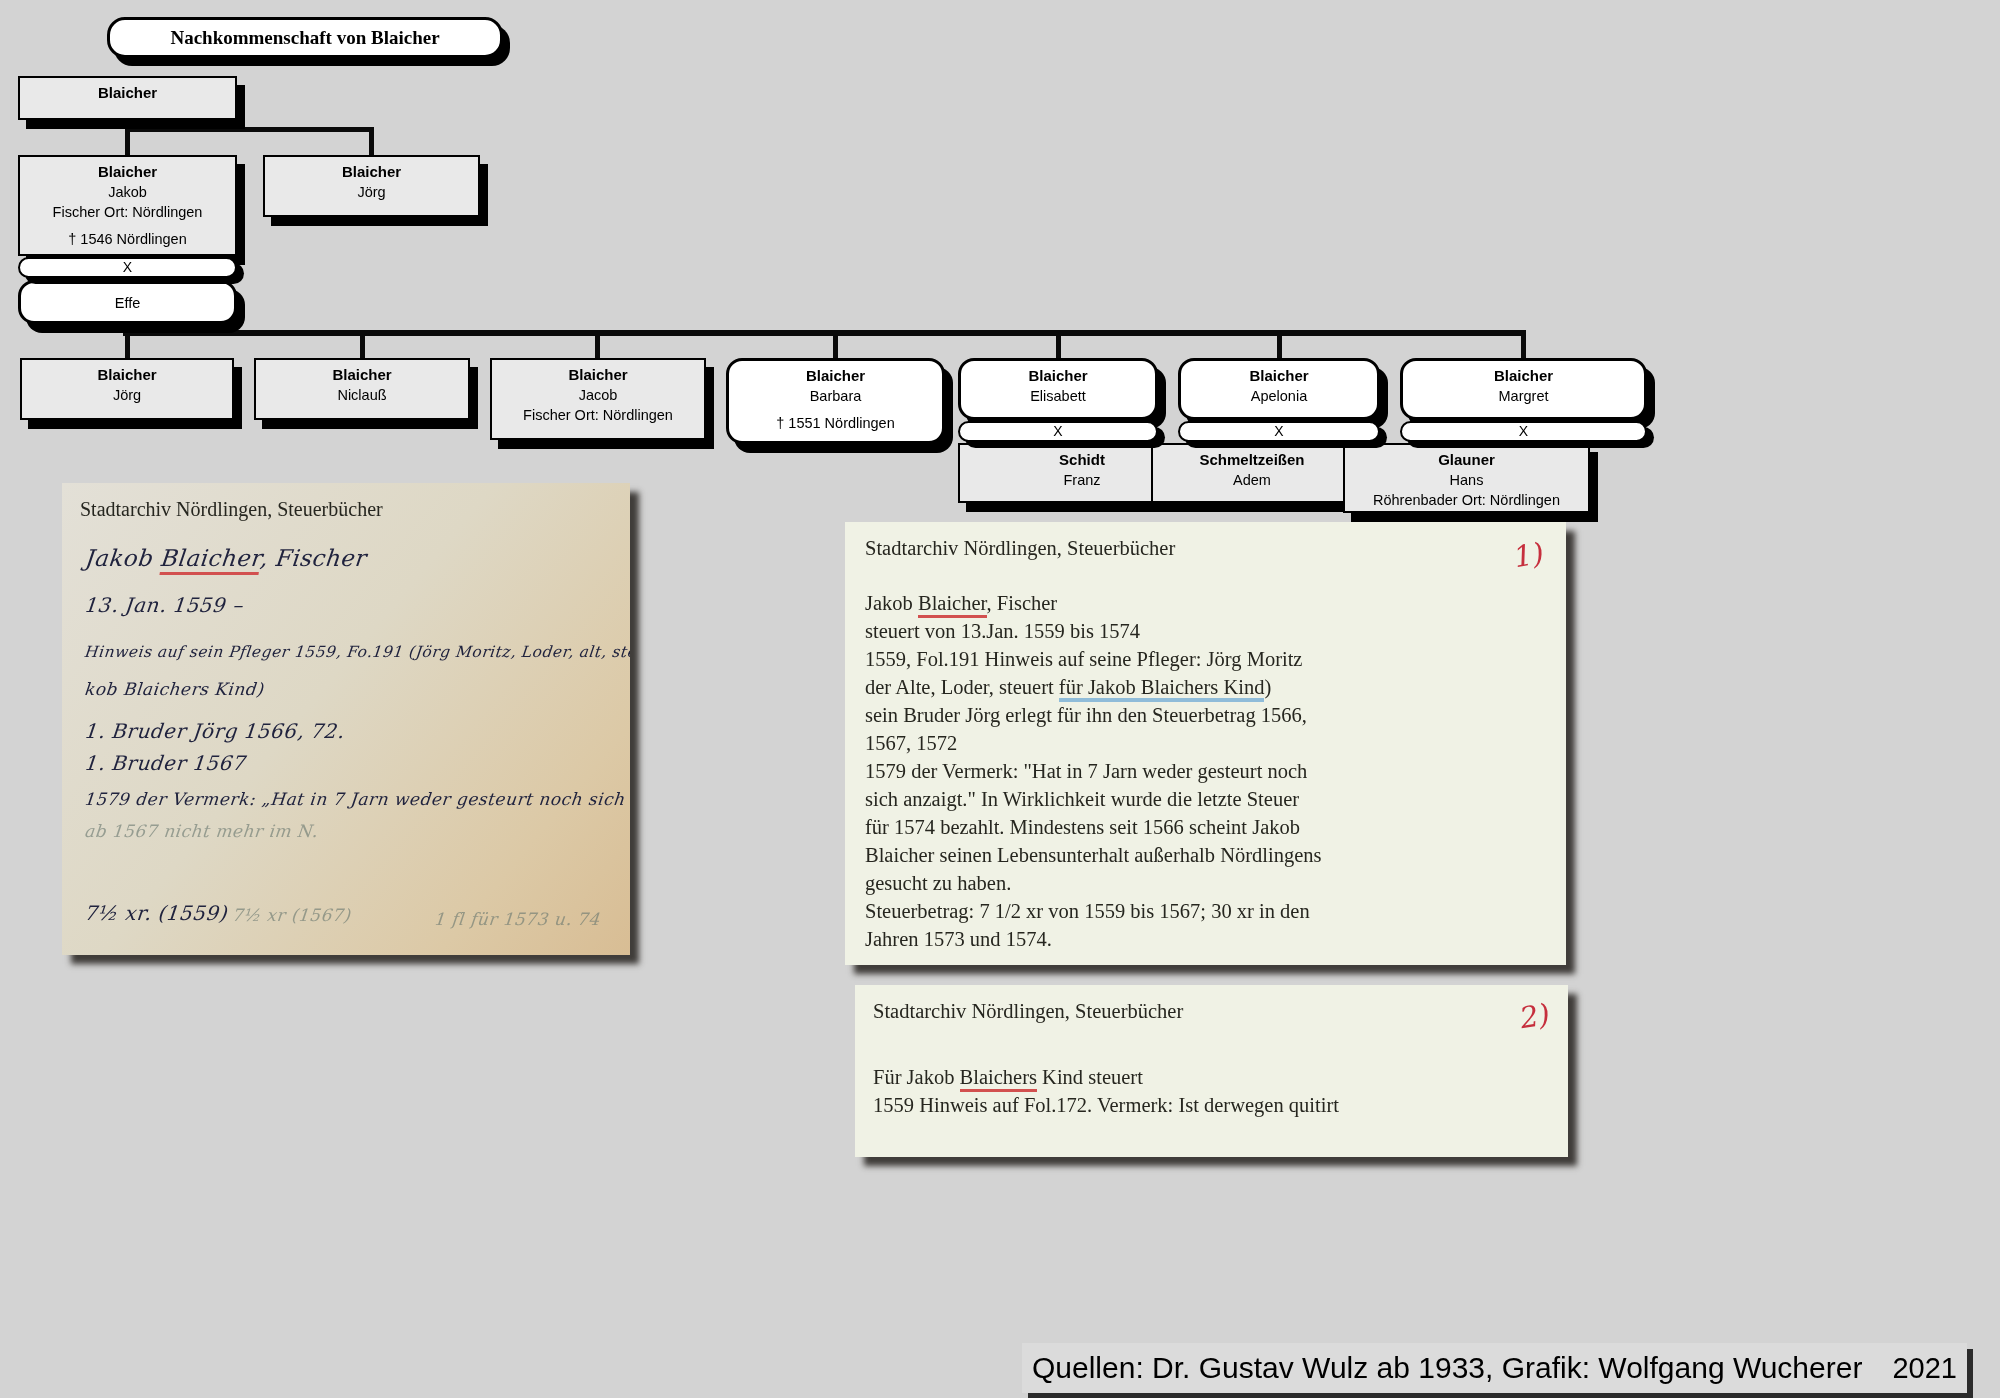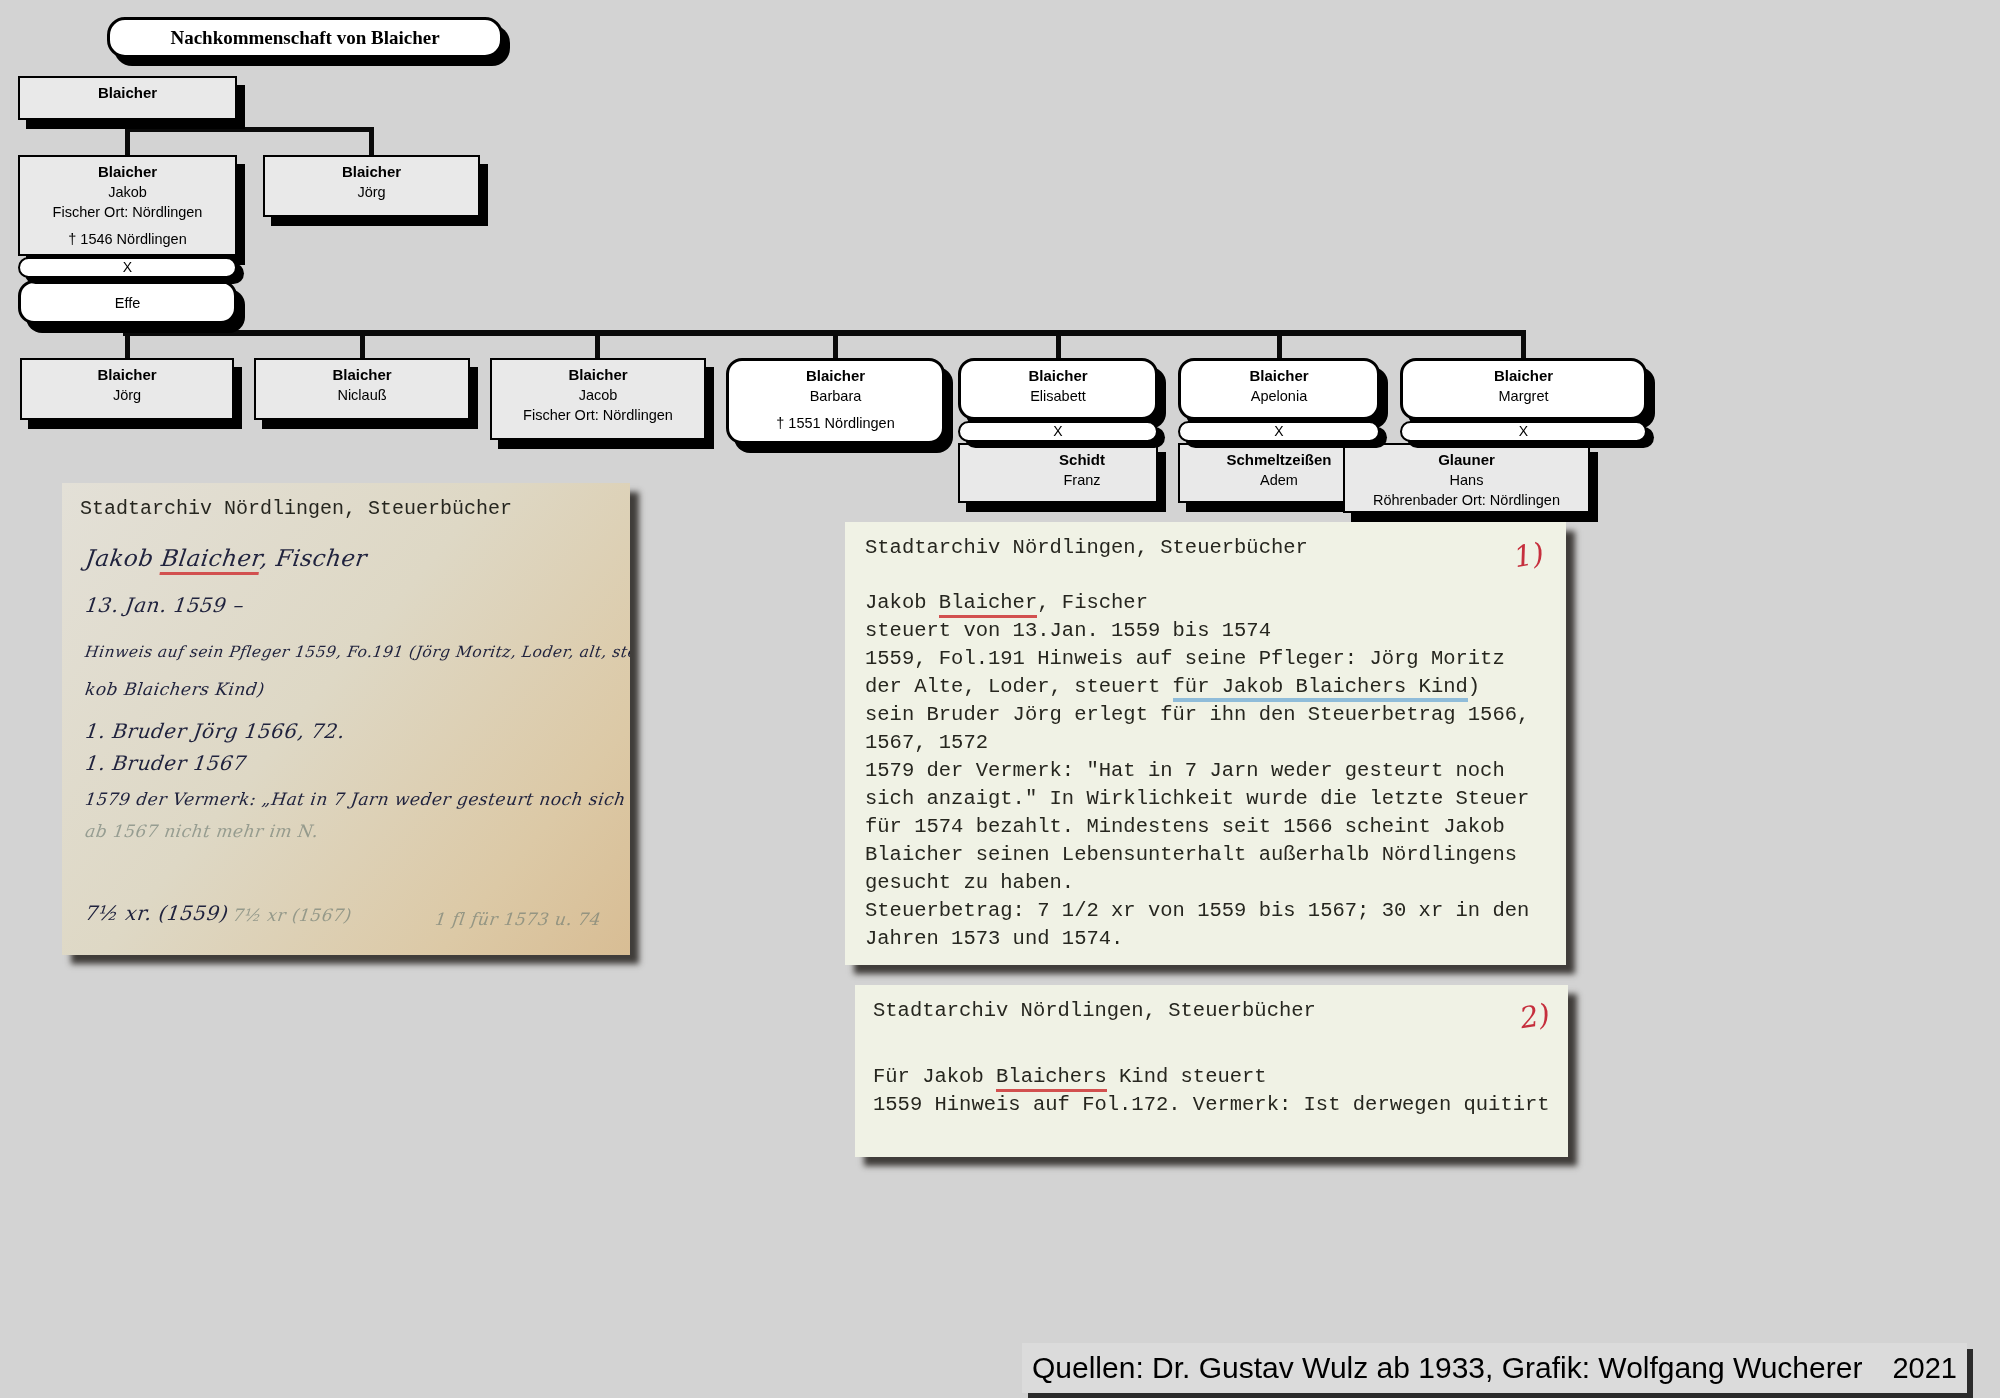--- a/index.html
+++ b/index.html
@@ -24,21 +24,21 @@
   .title-pill{position:absolute;left:107px;top:17px;width:390px;height:35px;
         background:#fff;border:3px solid #000;border-radius:18px;
         box-shadow:7px 8px 0 0 #000;z-index:4;display:flex;align-items:center;justify-content:center;
         font-family:"Liberation Serif",serif;font-weight:bold;font-size:19px;color:#000;}
 
   
   .paper{position:absolute;box-sizing:border-box;z-index:2;overflow:hidden;
          box-shadow:9px 9px 6px rgba(38,34,30,0.85);}
   .typedcard{background:#f0f2e5;}
   .typed{font-family:"Liberation Mono","DejaVu Sans Mono",monospace;color:#26261f;}
-  .tline{font-size:20.5px;line-height:28px;white-space:nowrap;}
+  .tline{font-size:20.5px;line-height:28px;white-space:nowrap;font-family:Liberation Serif, serif;}
   .u-red{border-bottom:3px solid #d2504f;padding-bottom:1px;}
   .u-blue{border-bottom:4px solid #8fbcd9;padding-bottom:0px;}
   .rednum{position:absolute;color:#c62f3d;font-family:"DejaVu Serif",serif;font-style:italic;
           font-size:29px;transform:rotate(-9deg);}
 
   .handcard{background:linear-gradient(130deg,#e3e0d7 0%,#ded8c5 45%,#dcc9a6 80%,#d8bd94 100%);}
   .hand{font-family:"DejaVu Serif",serif;font-style:italic;color:#20233e;
         white-space:nowrap;transform:skewX(-8deg);transform-origin:left bottom;
         font-size:20px;letter-spacing:0.5px;}
   .hand.small{font-size:15.5px;}
@@ -132,21 +132,21 @@
     <div class="pline">Franz</div>
   </div>
 
   <div class="tbox yellow" style="left:1178px;top:358px;width:202px;height:62px;">
     <div class="surname">Blaicher</div>
     <div class="pline">Apelonia</div>
   </div>
   <div class="oval" style="left:1178px;top:421px;width:202px;height:21px;">
     <span>X</span>
   </div>
-  <div class="tbox" style="left:1178px;top:443px;width:202px;height:60px;">
+  <div class="tbox" style="left:1151px;top:443px;width:202px;height:60px;">
     <div class="surname">Schmeltzeißen</div>
     <div class="pline">Adem</div>
   </div>
 
   <div class="tbox yellow" style="left:1400px;top:358px;width:247px;height:62px;">
     <div class="surname">Blaicher</div>
     <div class="pline">Margret</div>
   </div>
   <div class="oval" style="left:1400px;top:421px;width:247px;height:21px;">
     <span>X</span>

